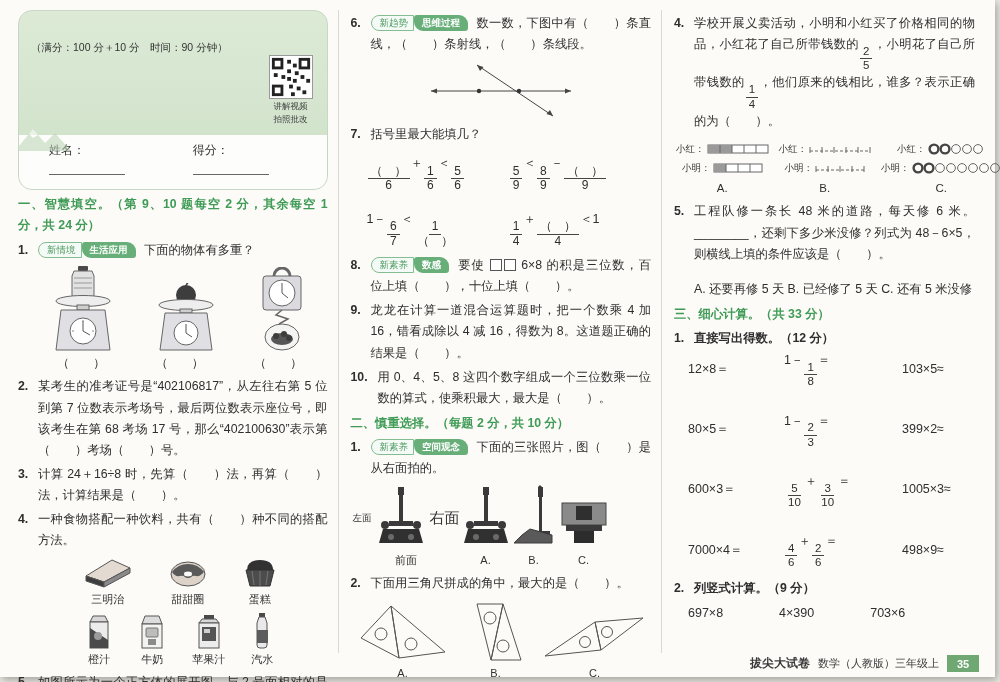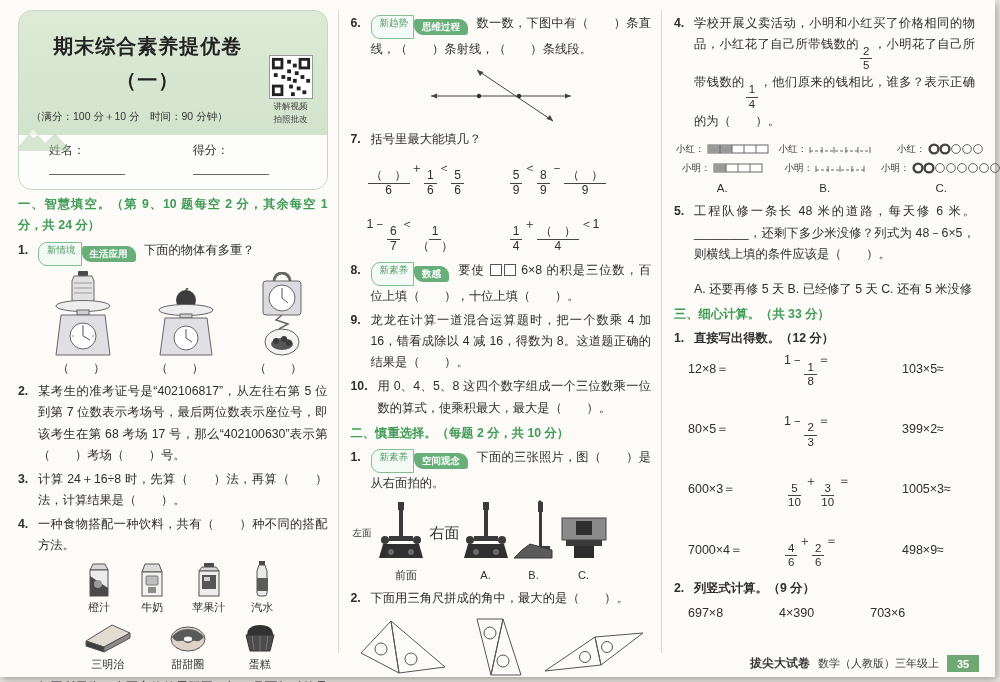--- a/index.html
+++ b/index.html
@@ -8,21 +8,21 @@
   .page { position:absolute; left:0; top:0; width:995px; height:677px; background:#fcfbf8; box-shadow:2px 3px 8px rgba(0,0,0,.3); display:flex; padding:10px 10px 24px 14px; }
   .col { width:324px; padding:0 10px 0 4px; font-size:12.3px; line-height:1.72; }
   .col + .col { border-left:1px solid #dbd8d0; padding-left:12px; }
 
   .sec-h { color:#3f9b55; font-weight:bold; margin:4px 0 2px 0; text-align:justify; }
   .q { position:relative; padding-left:20px; margin-top:3px; text-align:justify; }
   .q.wide { padding-left:27px; }
   .qno { position:absolute; left:0; top:0; font-weight:bold; }
 
   .badges { display:inline-flex; align-items:center; margin-right:5px; vertical-align:1px; }
-  .b1 { border:1px solid #84bd92; color:#4f9b63; background:#f4faf5; border-radius:9px 0 0 9px; padding:0 5px 8px 8px; font-size:9.5px; line-height:14px; white-space:nowrap; }
+  .b1 { border:1px solid #84bd92; color:#4f9b63; background:#f4faf5; border-radius:9px 0 0 9px; padding:0 5px 0 8px; font-size:9.5px; line-height:14px; white-space:nowrap; }
   .b2 { background:#67ae79; color:#fff; border-radius:3px 9px 3px 9px; padding:0 8px; font-size:9.5px; line-height:16px; font-weight:bold; white-space:nowrap; }
 
   
   .card { background:linear-gradient(180deg,#dcead6 0%,#d2e3cc 72%,#dfeadb 100%); border:1px solid #c8d7c3; border-radius:14px; position:relative; padding:12px 10px 0 12px; overflow:hidden; }
   .card-top { display:flex; }
   .card-main { flex:1; padding-top:6px; }
   .card-title { font-size:20px; font-weight:bold; text-align:center; letter-spacing:1px; color:#222; }
   .card-sub { font-size:10.5px; text-align:left; margin-top:9px; color:#333; }
   .qrbox { width:52px; text-align:center;margin-top:32px; }
   .qr { width:44px; height:44px; margin:0 auto; background:#fff; border:1px solid #999; }
@@ -67,21 +67,20 @@
 
   <div class="col">
 
     <div class="card">
       <svg class="mountain" width="70" height="26" viewBox="0 0 70 26">
         <polygon points="0,26 18,4 30,18 40,8 56,26" fill="#b9d4b4"></polygon>
         <polygon points="14,9 18,4 23,10 18,13" fill="#ffffff"></polygon>
       </svg>
       <div class="card-top">
         <div class="card-main">
-          <div class="card-title">期末综合素养提优卷（一）</div>
           <div class="card-sub">（满分：100 分＋10 分　时间：90 分钟）</div>
         </div>
         <div class="qrbox">
           <svg class="qr" width="44" height="44" viewBox="0 0 44 44">
             <rect width="44" height="44" fill="#fff"></rect>
             <rect x="2" y="2" width="12" height="12" fill="#222"></rect>
               <rect x="5" y="5" width="6" height="6" fill="#fff"></rect>
             <rect x="30" y="2" width="12" height="12" fill="#222"></rect>
               <rect x="33" y="5" width="6" height="6" fill="#fff"></rect>
             <rect x="2" y="30" width="12" height="12" fill="#222"></rect>
@@ -182,20 +181,48 @@
 
     <div class="q">
       <span class="qno">3.</span>
       <span>计算 24＋16÷8 时，先算（　　）法，再算（　　）法，计算结果是（　　）。</span>
     </div>
 
     <div class="q">
       <span class="qno">4.</span>
       <span>一种食物搭配一种饮料，共有（　　）种不同的搭配方法。</span>
     </div>
+    <div class="figrow" style="justify-content:center; gap:34px;">
+      <div class="figitem">
+        <svg width="52" height="34" viewBox="0 0 52 34">
+          <polygon points="4,20 30,4 48,12 22,26" fill="#e3dbd1" stroke="#555"></polygon>
+          <polygon points="4,20 22,26 22,31 4,25" fill="#3e3e3e" stroke="#555"></polygon>
+          <polygon points="22,26 48,12 48,17 22,31" fill="#8a8a8a" stroke="#555"></polygon>
+        </svg>
+        <span>三明治</span>
+      </div>
+      <div class="figitem">
+        <svg width="40" height="34" viewBox="0 0 40 34">
+          <ellipse cx="20" cy="18" rx="17" ry="12" fill="#ded3c8" stroke="#555"></ellipse>
+          <path d="M4 16 q6 -8 16 -8 q10 0 16 8 q-4 5 -8 4 q-3 -1 -5 1 q-3 2 -6 0 q-2 -2 -5 -1 q-5 1 -8 -4 z" fill="#5a5a5a"></path>
+          <ellipse cx="20" cy="18" rx="4.5" ry="3" fill="#fbfaf8" stroke="#555"></ellipse>
+        </svg>
+        <span>甜甜圈</span>
+      </div>
+      <div class="figitem">
+        <svg width="36" height="34" viewBox="0 0 36 34">
+          <path d="M5 14 q0 -10 13 -10 q13 0 13 10 z" fill="#323232"></path>
+          <path d="M4 14 h28 l-4 16 h-20 z" fill="#4c4c4c" stroke="#333"></path>
+          <line x1="10" y1="15" x2="12" y2="29" stroke="#767676"></line>
+            <line x1="18" y1="15" x2="18" y2="30" stroke="#767676"></line>
+            <line x1="26" y1="15" x2="24" y2="29" stroke="#767676"></line>
+        </svg>
+        <span>蛋糕</span>
+      </div>
+    </div>
     <div class="figrow" style="justify-content:center; gap:26px;">
       <div class="figitem">
         <svg width="26" height="36" viewBox="0 0 26 36">
           <polygon points="4,8 22,8 19,2 7,2" fill="#d8d8d8" stroke="#555"></polygon>
           <rect x="4" y="8" width="18" height="26" fill="#ececec" stroke="#555"></rect>
           <polygon points="4,14 22,26 22,34 4,34" fill="#4a4a4a"></polygon>
           <circle cx="12" cy="22" r="4" fill="#9b9b9b"></circle>
         </svg>
         <span>橙汁</span>
       </div>
@@ -218,48 +245,20 @@
         </svg>
         <span>苹果汁</span>
       </div>
       <div class="figitem">
         <svg width="18" height="38" viewBox="0 0 18 38">
           <rect x="6" y="1" width="6" height="4" fill="#4a4a4a"></rect>
           <path d="M6 5 h6 l2 6 v22 a3 3 0 0 1 -3 3 h-4 a3 3 0 0 1 -3 -3 v-22 z" fill="#e9e9e9" stroke="#555"></path>
           <rect x="4" y="18" width="11" height="13" fill="#5c5c5c"></rect>
         </svg>
         <span>汽水</span>
-      </div>
-    </div>
-    <div class="figrow" style="justify-content:center; gap:34px;">
-      <div class="figitem">
-        <svg width="52" height="34" viewBox="0 0 52 34">
-          <polygon points="4,20 30,4 48,12 22,26" fill="#e3dbd1" stroke="#555"></polygon>
-          <polygon points="4,20 22,26 22,31 4,25" fill="#3e3e3e" stroke="#555"></polygon>
-          <polygon points="22,26 48,12 48,17 22,31" fill="#8a8a8a" stroke="#555"></polygon>
-        </svg>
-        <span>三明治</span>
-      </div>
-      <div class="figitem">
-        <svg width="40" height="34" viewBox="0 0 40 34">
-          <ellipse cx="20" cy="18" rx="17" ry="12" fill="#ded3c8" stroke="#555"></ellipse>
-          <path d="M4 16 q6 -8 16 -8 q10 0 16 8 q-4 5 -8 4 q-3 -1 -5 1 q-3 2 -6 0 q-2 -2 -5 -1 q-5 1 -8 -4 z" fill="#5a5a5a"></path>
-          <ellipse cx="20" cy="18" rx="4.5" ry="3" fill="#fbfaf8" stroke="#555"></ellipse>
-        </svg>
-        <span>甜甜圈</span>
-      </div>
-      <div class="figitem">
-        <svg width="36" height="34" viewBox="0 0 36 34">
-          <path d="M5 14 q0 -10 13 -10 q13 0 13 10 z" fill="#323232"></path>
-          <path d="M4 14 h28 l-4 16 h-20 z" fill="#4c4c4c" stroke="#333"></path>
-          <line x1="10" y1="15" x2="12" y2="29" stroke="#767676"></line>
-            <line x1="18" y1="15" x2="18" y2="30" stroke="#767676"></line>
-            <line x1="26" y1="15" x2="24" y2="29" stroke="#767676"></line>
-        </svg>
-        <span>蛋糕</span>
       </div>
     </div>
 
     <div class="q">
       <span class="qno">5.</span>
       <span>如图所示为一个正方体的展开图，与 2 号面相对的是（　　）号面，与 3 号面相对的是（　　）号面。</span>
     </div>
 
   </div>
 

